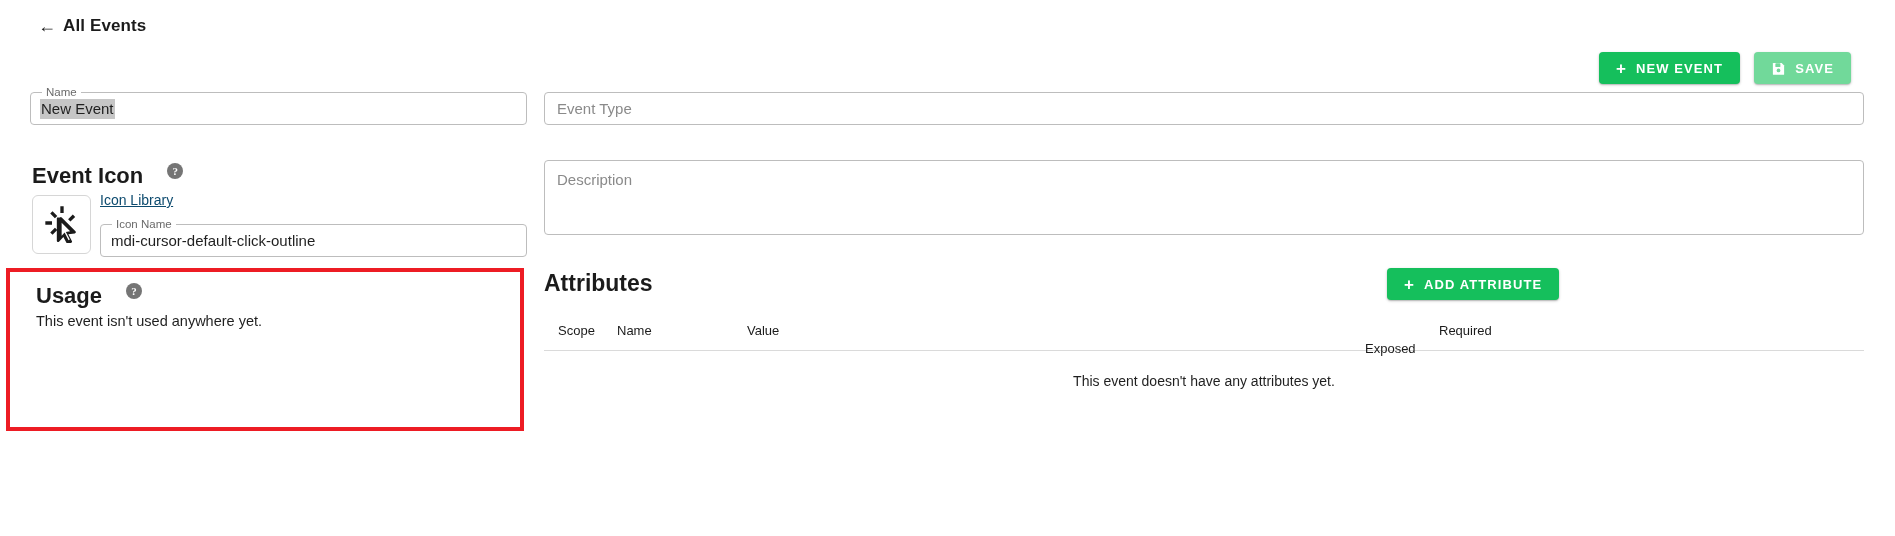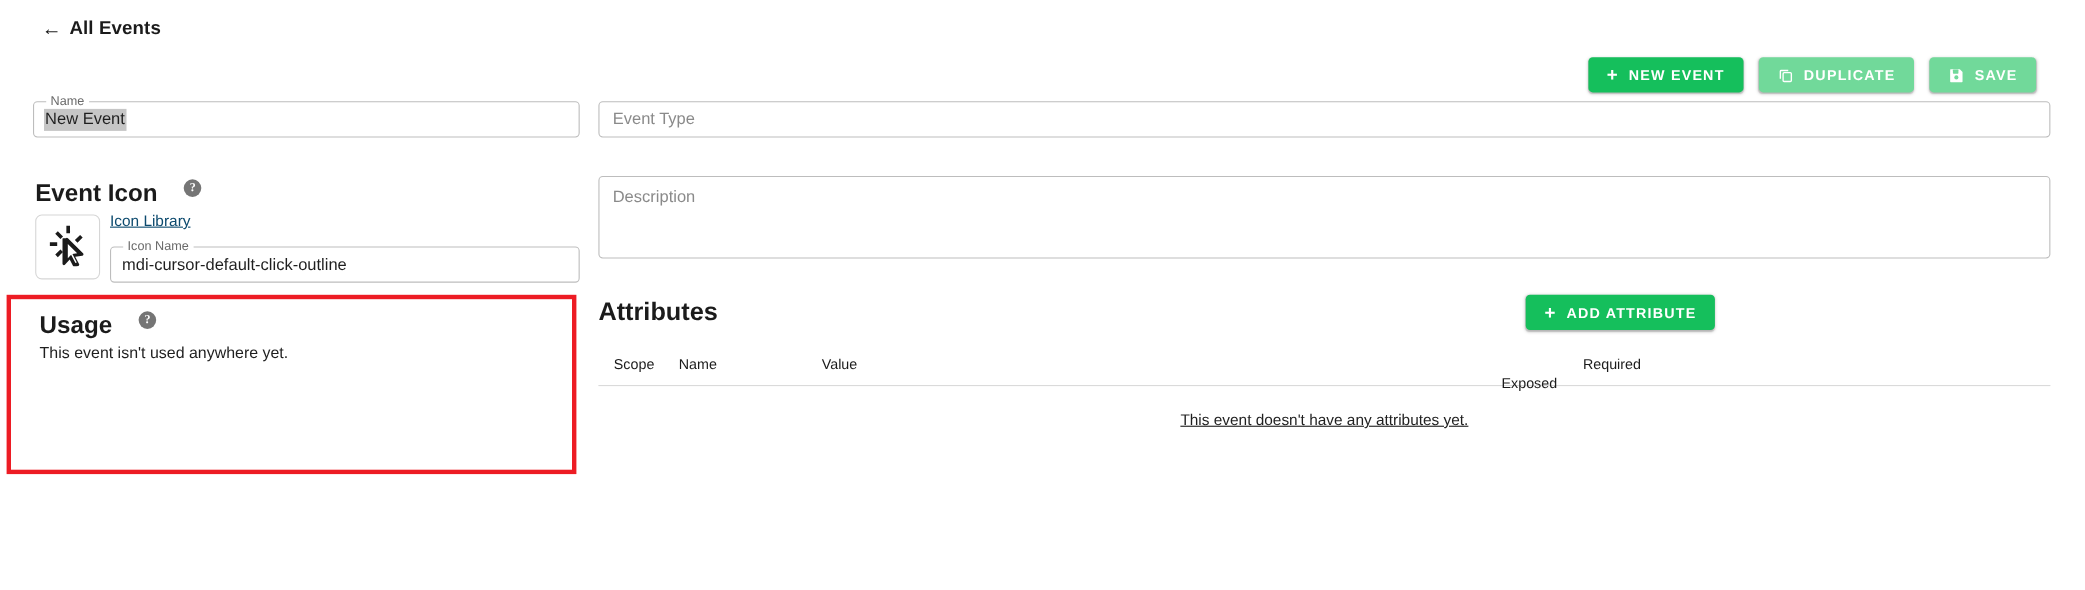--- a/index.html
+++ b/index.html
@@ -150,50 +150,41 @@
   }
   .th-scope    { left: 14px; }
   .th-name     { left: 73px; }
   .th-value    { left: 203px; }
   .th-exposed  { left: 821px; margin-top: 18px; }
   .th-required { left: 895px; }
 
   .attr-empty {
     position: relative; height: 60px;
     display: flex; align-items: center; justify-content: center;
-    font-size: 14px; color: #1f1f1f; text-decoration: underline;
+    font-size: 14px; color: #1f1f1f;
   }
 </style>
 </head>
 <body>
 
 <div class="page">
 
   <a class="back-link">
     <span class="back-arrow">←</span>
     <span>All Events</span>
   </a>
 
 
   <div class="header-actions">
 
     <button class="btn btn-primary">
       <span class="ic plus-glyph">+</span>
       <span>NEW EVENT</span>
     </button>
 
-    <button class="btn btn-muted">
-      <span class="ic">
-        <svg width="15" height="15" viewBox="0 0 24 24" fill="none" stroke="#fff" stroke-width="2">
-          <rect x="8" y="8" width="12" height="13" rx="1.5"></rect>
-          <path d="M15.5 5H5a1 1 0 0 0-1 1v11"></path>
-        </svg>
-      </span>
-      <span>DUPLICATE</span>
-    </button>
 
     <button class="btn btn-muted">
       <span class="ic">
         <svg width="15" height="15" viewBox="0 0 24 24" fill="#fff">
           <path d="M4 3h13l4 4v14a1 1 0 0 1-1 1H4a1 1 0 0 1-1-1V4a1 1 0 0 1 1-1z"></path>
           <rect x="7" y="3.6" width="8" height="6" rx="1" fill="#71d99a"></rect>
           <circle cx="12" cy="15" r="3" fill="#71d99a"></circle>
         </svg>
       </span>
       <span>SAVE</span>

